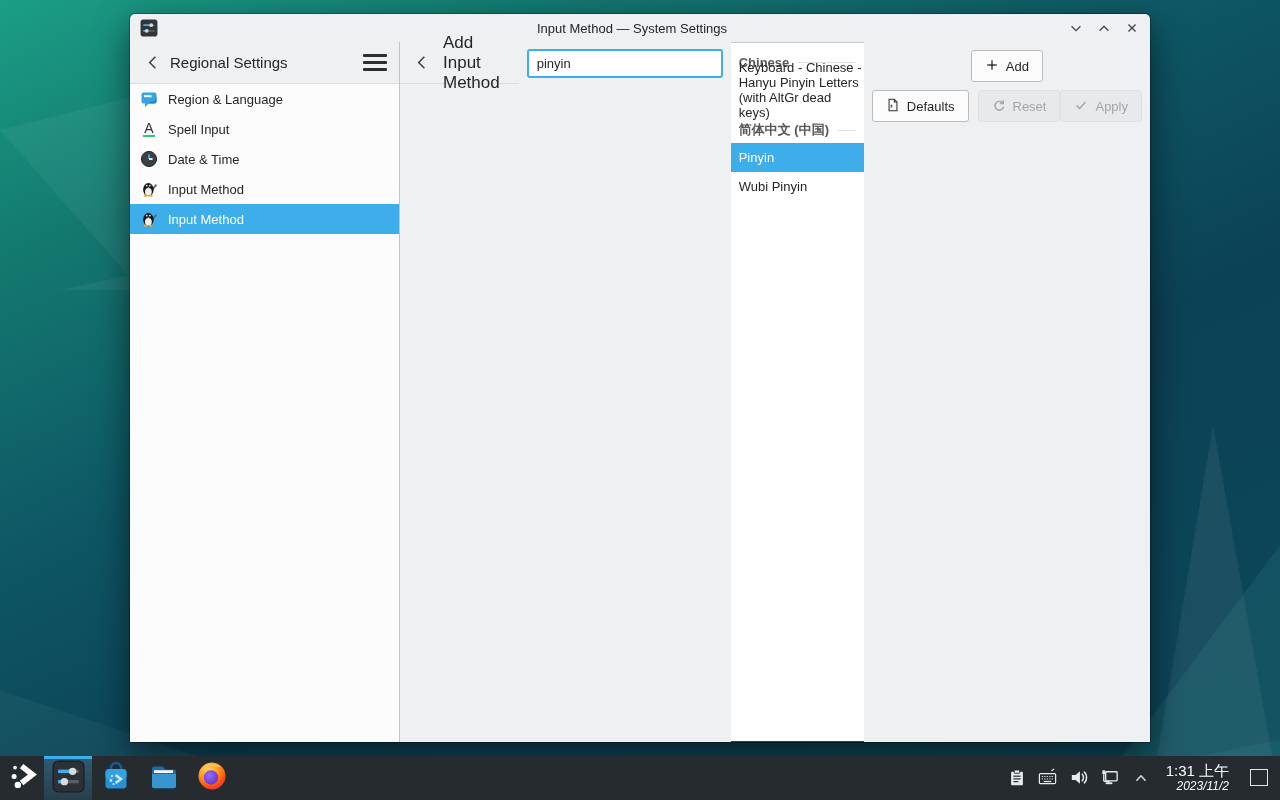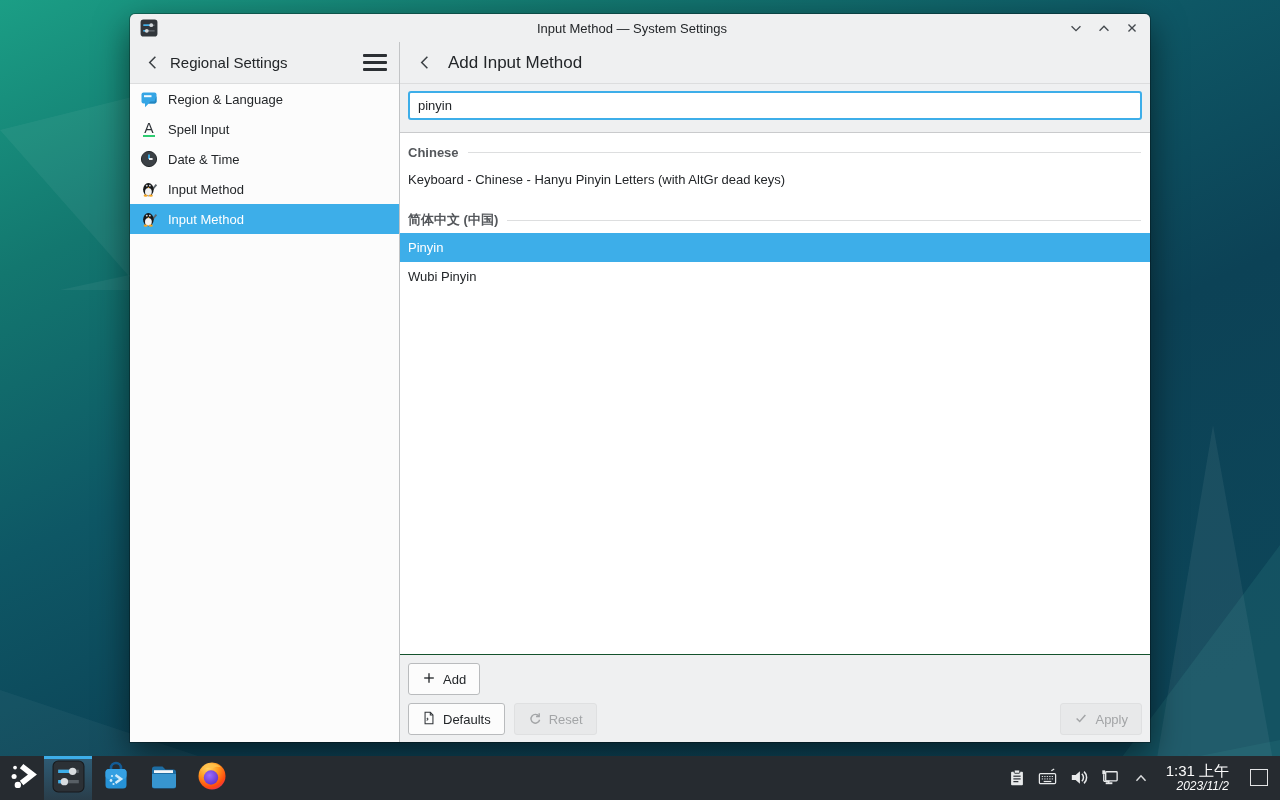--- a/index.html
+++ b/index.html
@@ -33,42 +33,42 @@
   .hamburger { margin-left:auto; width:24px; height:22px; display:flex; flex-direction:column; justify-content:center; gap:4px; }
   .hamburger i { display:block; height:3px; background:#2b2f33; border-radius:1px; }
 
   .sidebar-list { flex:1; background:#fcfcfc; }
   .side-item { height:30px; display:flex; align-items:center; padding-left:10px; gap:10px; font-size:13px; color:#232629; }
   .side-item.selected { background:#3daee9; color:#ffffff; }
   .side-icon { width:18px; height:18px; flex:0 0 18px; display:flex; align-items:center; justify-content:center; }
   .spell-a { font-size:14px; color:#2f3338; line-height:13px; border-bottom:2px solid #2ecc71; padding:0 1px; }
 
   
-  .right-pane { flex:1; display:flex; flex-direction:column; min-width:0; }
+  .right-pane { flex:1; display:flex; flex-direction:row; min-width:0; }
   .right-pane .pane-header { padding:0 14px; gap:10px; }
   .page-title { font-size:17px; color:#232629; margin-left:2px; }
 
   .search-area { padding:7px 8px 12px 8px; background:#eff0f1; }
   .search-input {
     width:100%; height:29px; border:2px solid #3daee9; border-radius:3px;
     background:#ffffff; font-size:13px; color:#232629; padding:0 8px; outline:none;
     font-family:"Liberation Sans", sans-serif;
   }
 
   .list-frame { flex:1; background:#ffffff; border-top:1px solid #c9cacc; border-bottom:1px solid #14532d; padding-top:6px; overflow:hidden; }
   .section-header { height:26px; display:flex; align-items:center; padding-left:8px; }
   .section-header .txt { font-size:13px; font-weight:bold; color:#54575b; white-space:nowrap; }
   .section-header .rule { flex:1; height:1px; background:#dddedf; margin:0 9px 0 9px; }
   .list-item { height:29px; display:flex; align-items:center; padding-left:8px; font-size:13px; color:#232629; }
   .list-item.selected { background:#3daee9; color:#ffffff; }
   .sect-gap { height:13px; }
 
   .footer { background:#eff0f1; padding:8px 8px 7px 8px; flex:0 0 87px; }
   .footer-row { display:flex; align-items:center; }
-  .add-row { justify-content:flex-start; margin-bottom:8px; }
+  .add-row { justify-content:center; margin-bottom:8px; }
   .btn {
     height:32px; display:inline-flex; align-items:center; gap:7px; padding:0 13px;
     background:#fcfcfc; border:1px solid #b9bbbd; border-radius:3px;
     font-size:13px; color:#232629; cursor:default;
   }
   .btn.disabled { background:#e8e9ea; border-color:#dfe0e1; color:#a3a5a7; }
   .btn + .btn { margin-left:9px; }
   .f-spacer { flex:1; }
 
   

